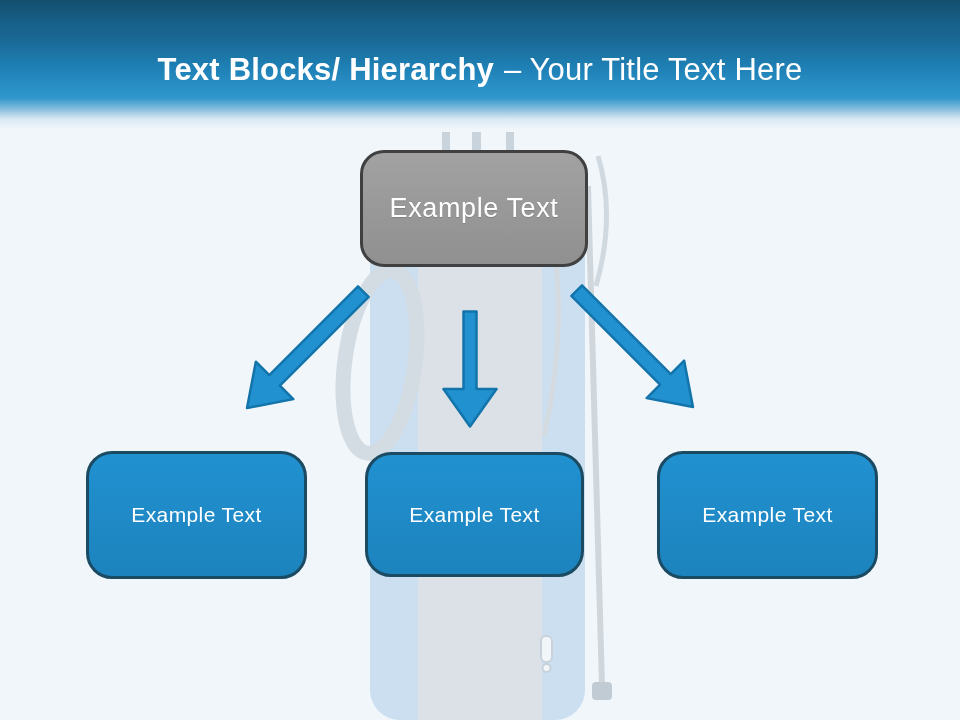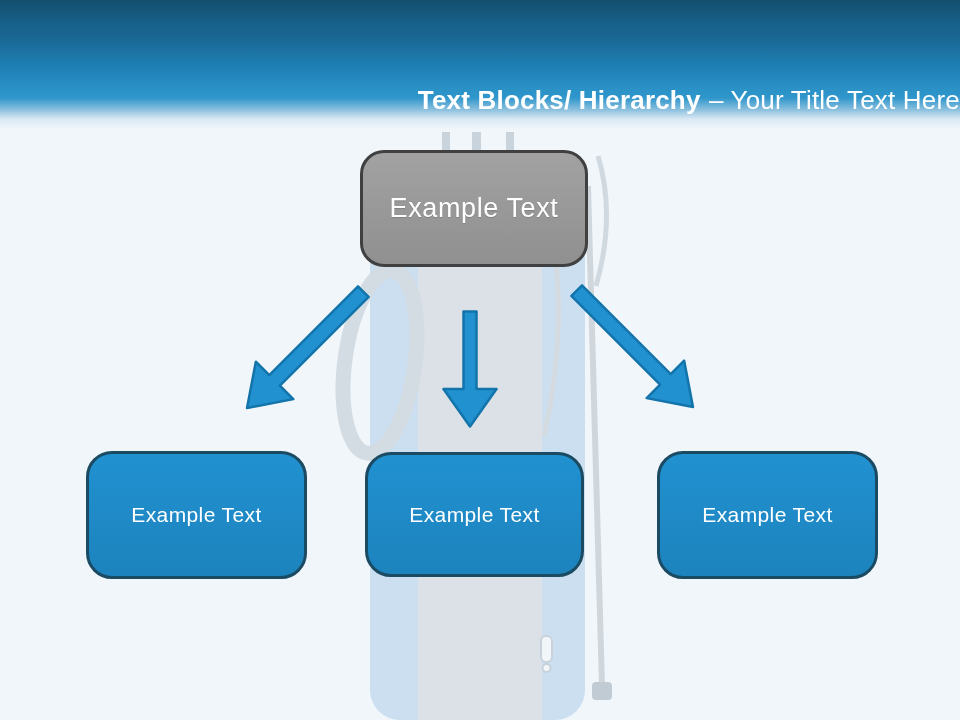--- a/index.html
+++ b/index.html
@@ -15,26 +15,25 @@
     position: absolute; left: 0; top: 0;
     width: 960px; height: 132px;
     background: linear-gradient(180deg,
       #134f6e 0%, #17608a 18%, #196793 28%, #1f81b6 52%,
       #2b92c8 68%, #2e96cb 74%, #8abfde 83%, #d7e8f3 90%, #f1f6fa 98%);
     z-index: 3;
   }
   .slide-title {
     position: absolute; left: 0; top: 52px;
     width: 100%;
-    text-align: right;
+    text-align: center;
     color: #ffffff;
-    font-size: 26px;
+    font-size: 31px;
     letter-spacing: 0.2px;
     white-space: nowrap;
-    margin-top: 33px;
   }
   .slide-title .t-bold { font-weight: 700; }
   .slide-title .t-reg  { font-weight: 400; margin-left: 0.32em; }
 
   
   .watermark {
     position: absolute; left: 330px; top: 96px;
     width: 300px; height: 624px;
     z-index: 1; opacity: 0.5;
   }

